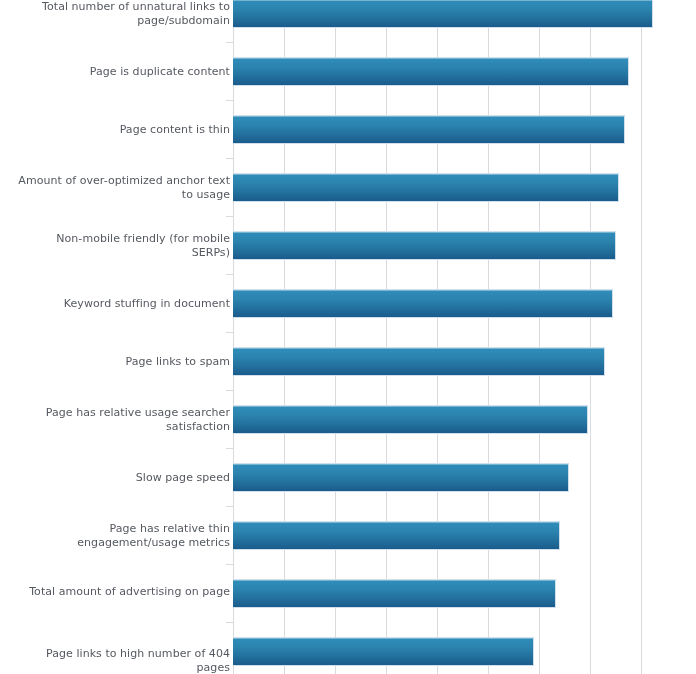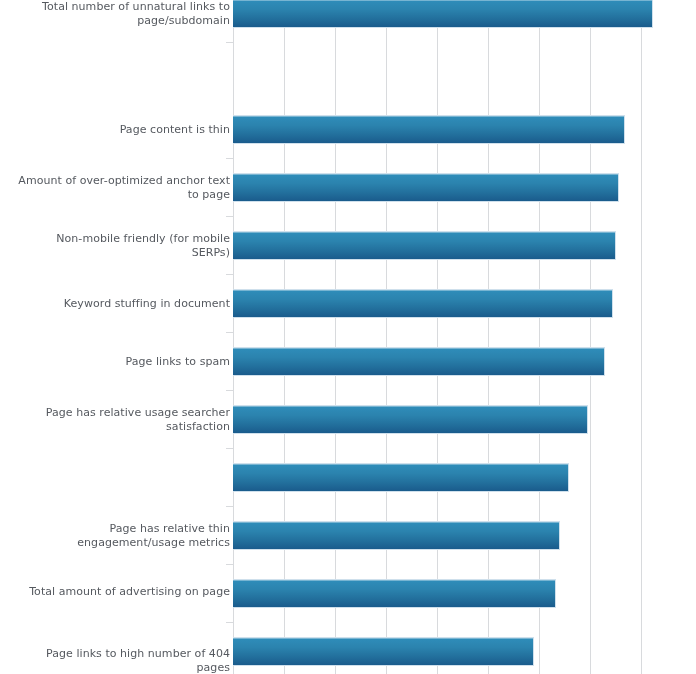--- a/index.html
+++ b/index.html
@@ -129,29 +129,36 @@
   <div class="axis-line"></div>
 
   <div class="rows-layer" id="rows-layer">
       <div class="row" style="top: -1px;">
         <div class="cat-label" style="top: 0.5px;">Total number of unnatural links to page/subdomain</div>
         <div class="bar-wrap" title="Total number of unnatural links to page/subdomain: 8.23" style="width: 420px; top: 0px;">
           <div class="bar"></div>
         </div>
         <div class="tick" style="left: 226px; top: 43px;"></div>
       </div>
+      <div class="row" style="top: 57px;">
+        <div class="cat-label" style="top: 7.5px;">Page is duplicate content</div>
+        <div class="bar-wrap" title="Page is duplicate content: 7.76" style="width: 396px; top: 0px;">
+          <div class="bar"></div>
+        </div>
+        <div class="tick" style="left: 226px; top: 43px;"></div>
+      </div>
       <div class="row" style="top: 115px;">
         <div class="cat-label" style="top: 7.5px;">Page content is thin</div>
         <div class="bar-wrap" title="Page content is thin: 7.69" style="width: 392px; top: 0px;">
           <div class="bar"></div>
         </div>
         <div class="tick" style="left: 226px; top: 43px;"></div>
       </div>
       <div class="row" style="top: 173px;">
-        <div class="cat-label" style="top: 0.5px;">Amount of over-optimized anchor text to page</div>
+        <div class="cat-label" style="top: 0.5px;">Amount of over-optimized anchor text to usage</div>
         <div class="bar-wrap" title="Amount of over-optimized anchor text to page: 7.57" style="width: 386px; top: 0px;">
           <div class="bar"></div>
         </div>
         <div class="tick" style="left: 226px; top: 43px;"></div>
       </div>
       <div class="row" style="top: 231px; border-radius: 23px;">
         <div class="cat-label" style="top: 0.5px;">Non-mobile friendly (for mobile SERPs)</div>
         <div class="bar-wrap" title="Non-mobile friendly (for mobile SERPs): 7.51" style="width: 383px; top: 0px;">
           <div class="bar"></div>
         </div>
@@ -172,20 +179,21 @@
         <div class="tick" style="left: 226px; top: 43px;"></div>
       </div>
       <div class="row" style="top: 405px;">
         <div class="cat-label" style="top: 0.5px;">Page has relative usage searcher satisfaction</div>
         <div class="bar-wrap" title="Page has relative poor searcher satisfaction: 6.96" style="width: 355px; top: 0px;">
           <div class="bar"></div>
         </div>
         <div class="tick" style="left: 226px; top: 43px;"></div>
       </div>
       <div class="row" style="top: 463px;">
+        <div class="cat-label" style="top: 7.5px;">Slow page speed</div>
         <div class="bar-wrap" title="Slow page speed: 6.59" style="width: 336px; top: 0px;">
           <div class="bar"></div>
         </div>
         <div class="tick" style="left: 226px; top: 43px;"></div>
       </div>
       <div class="row" style="top: 521px;">
         <div class="cat-label" style="top: 0.5px;">Page has relative thin engagement/usage metrics</div>
         <div class="bar-wrap" title="Page has relative poor engagement/usage metrics: 6.41" style="width: 327px; top: 0px;">
           <div class="bar"></div>
         </div>

